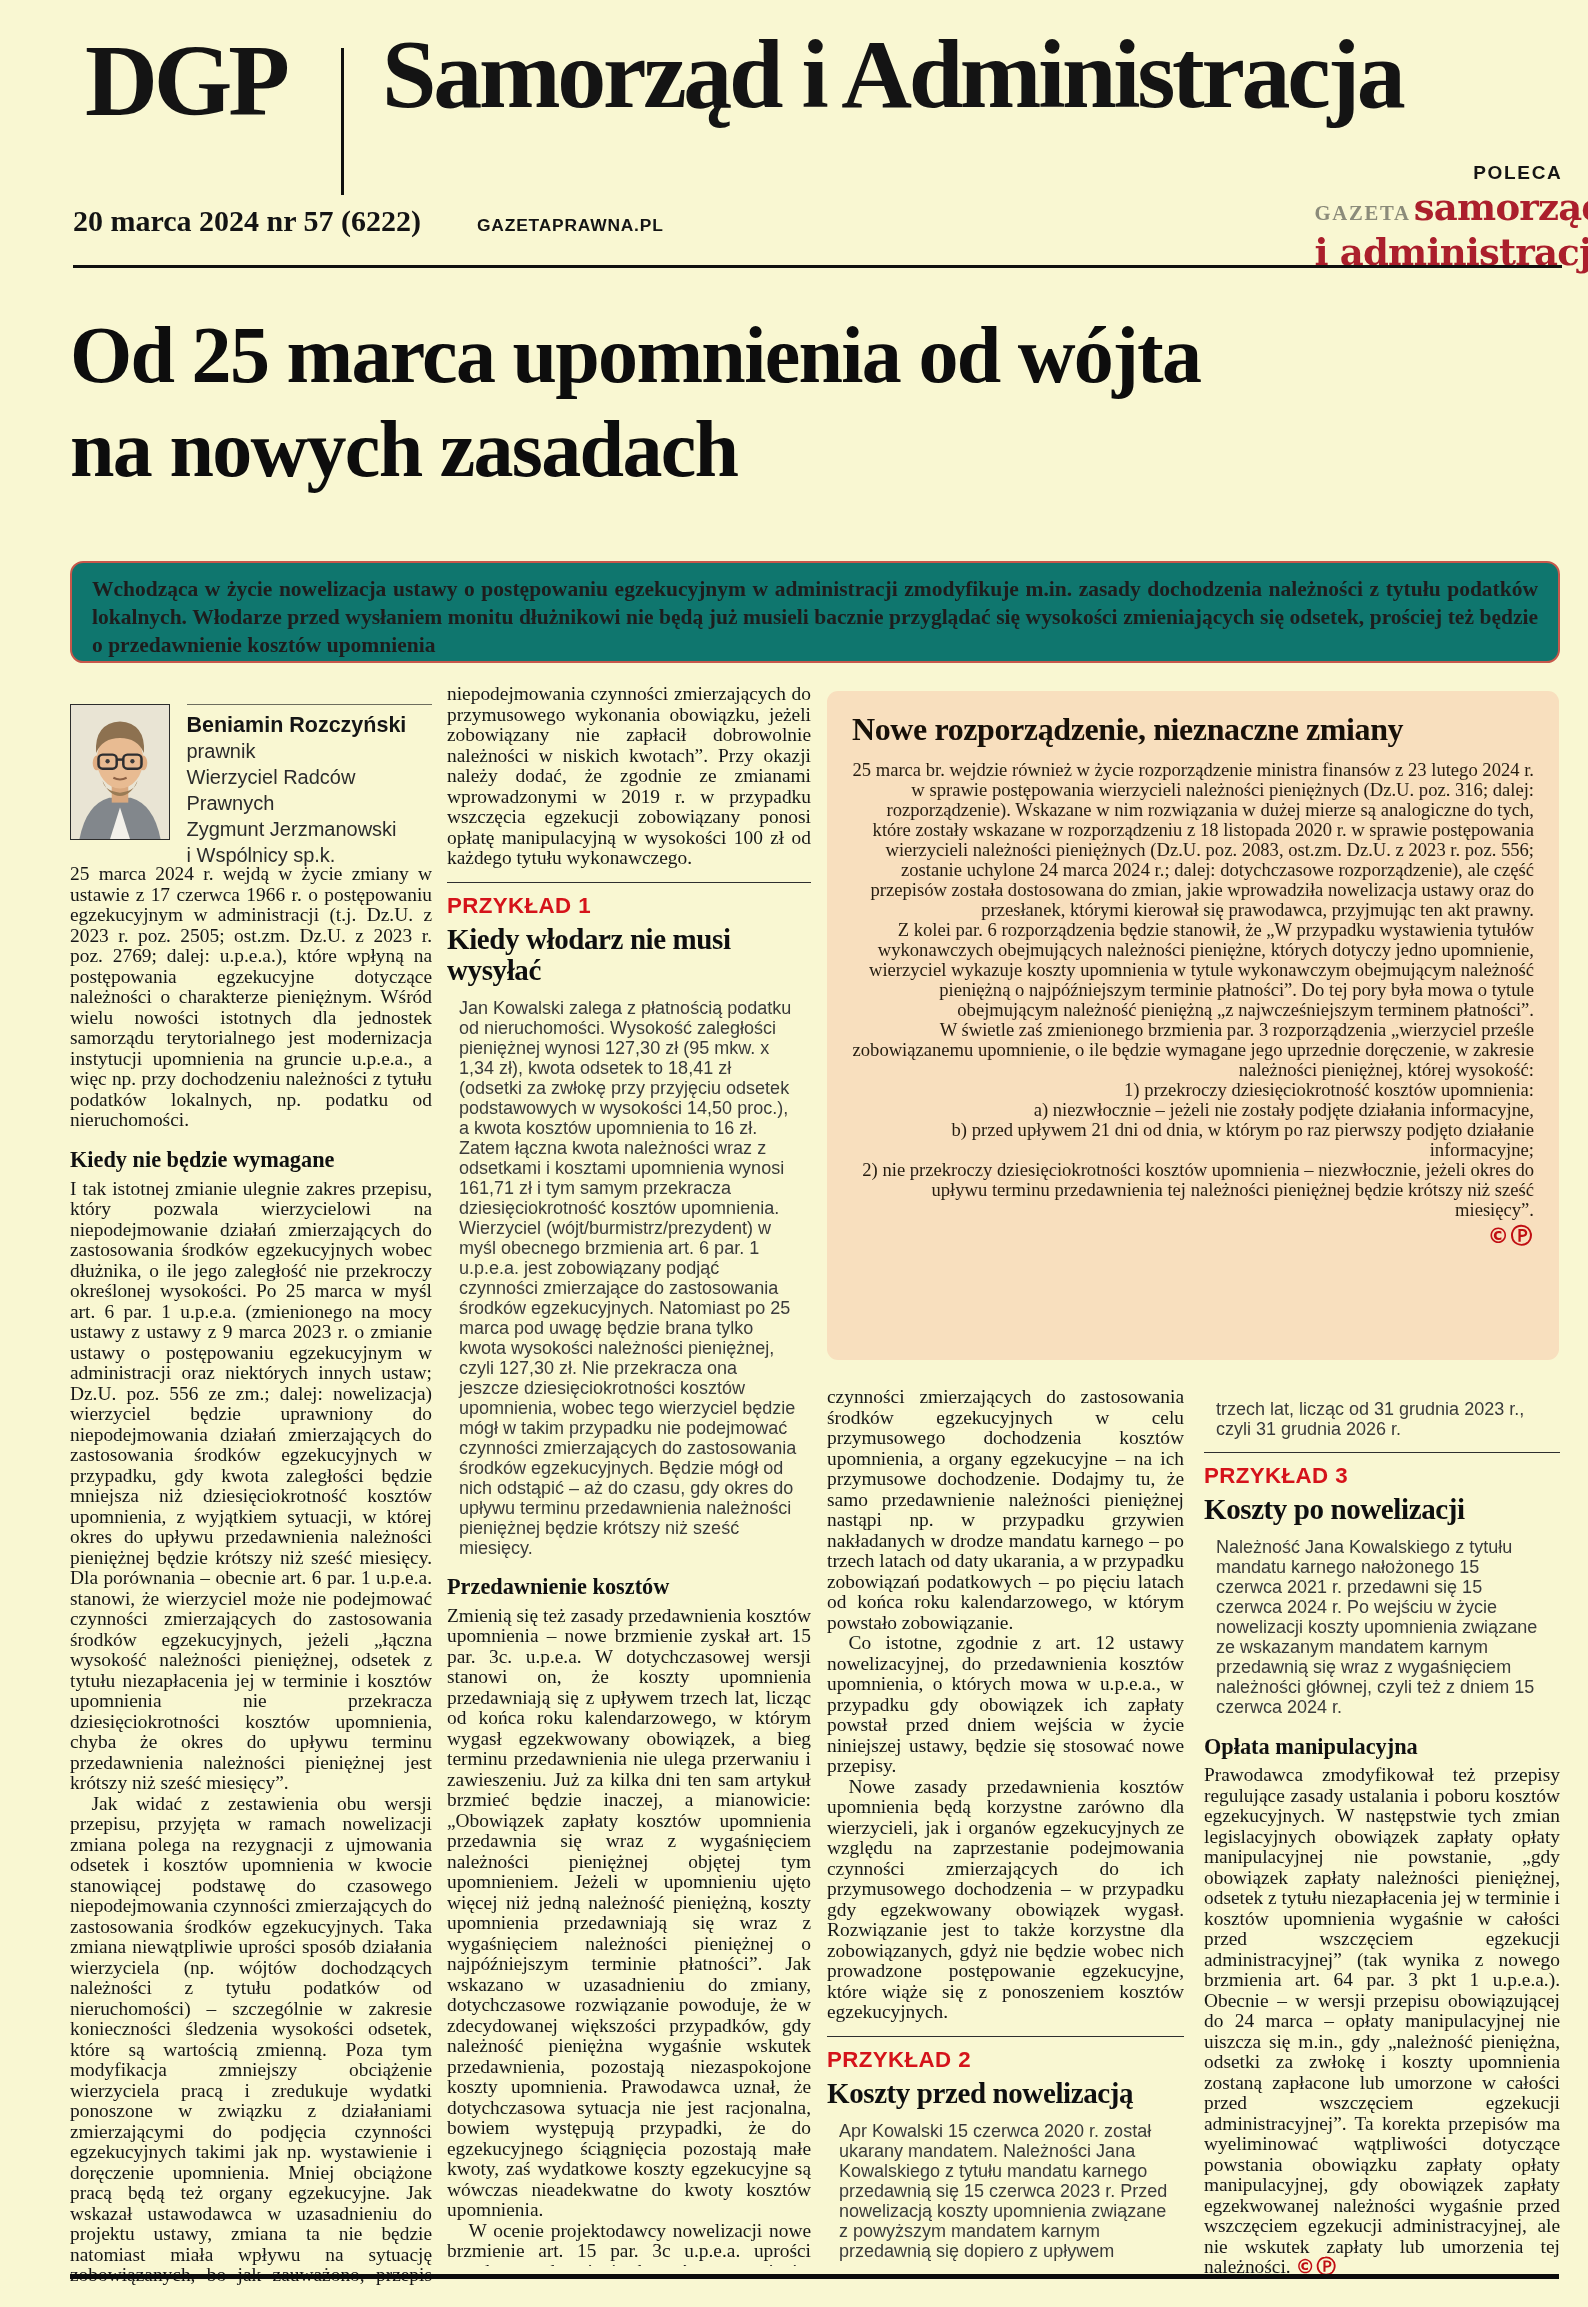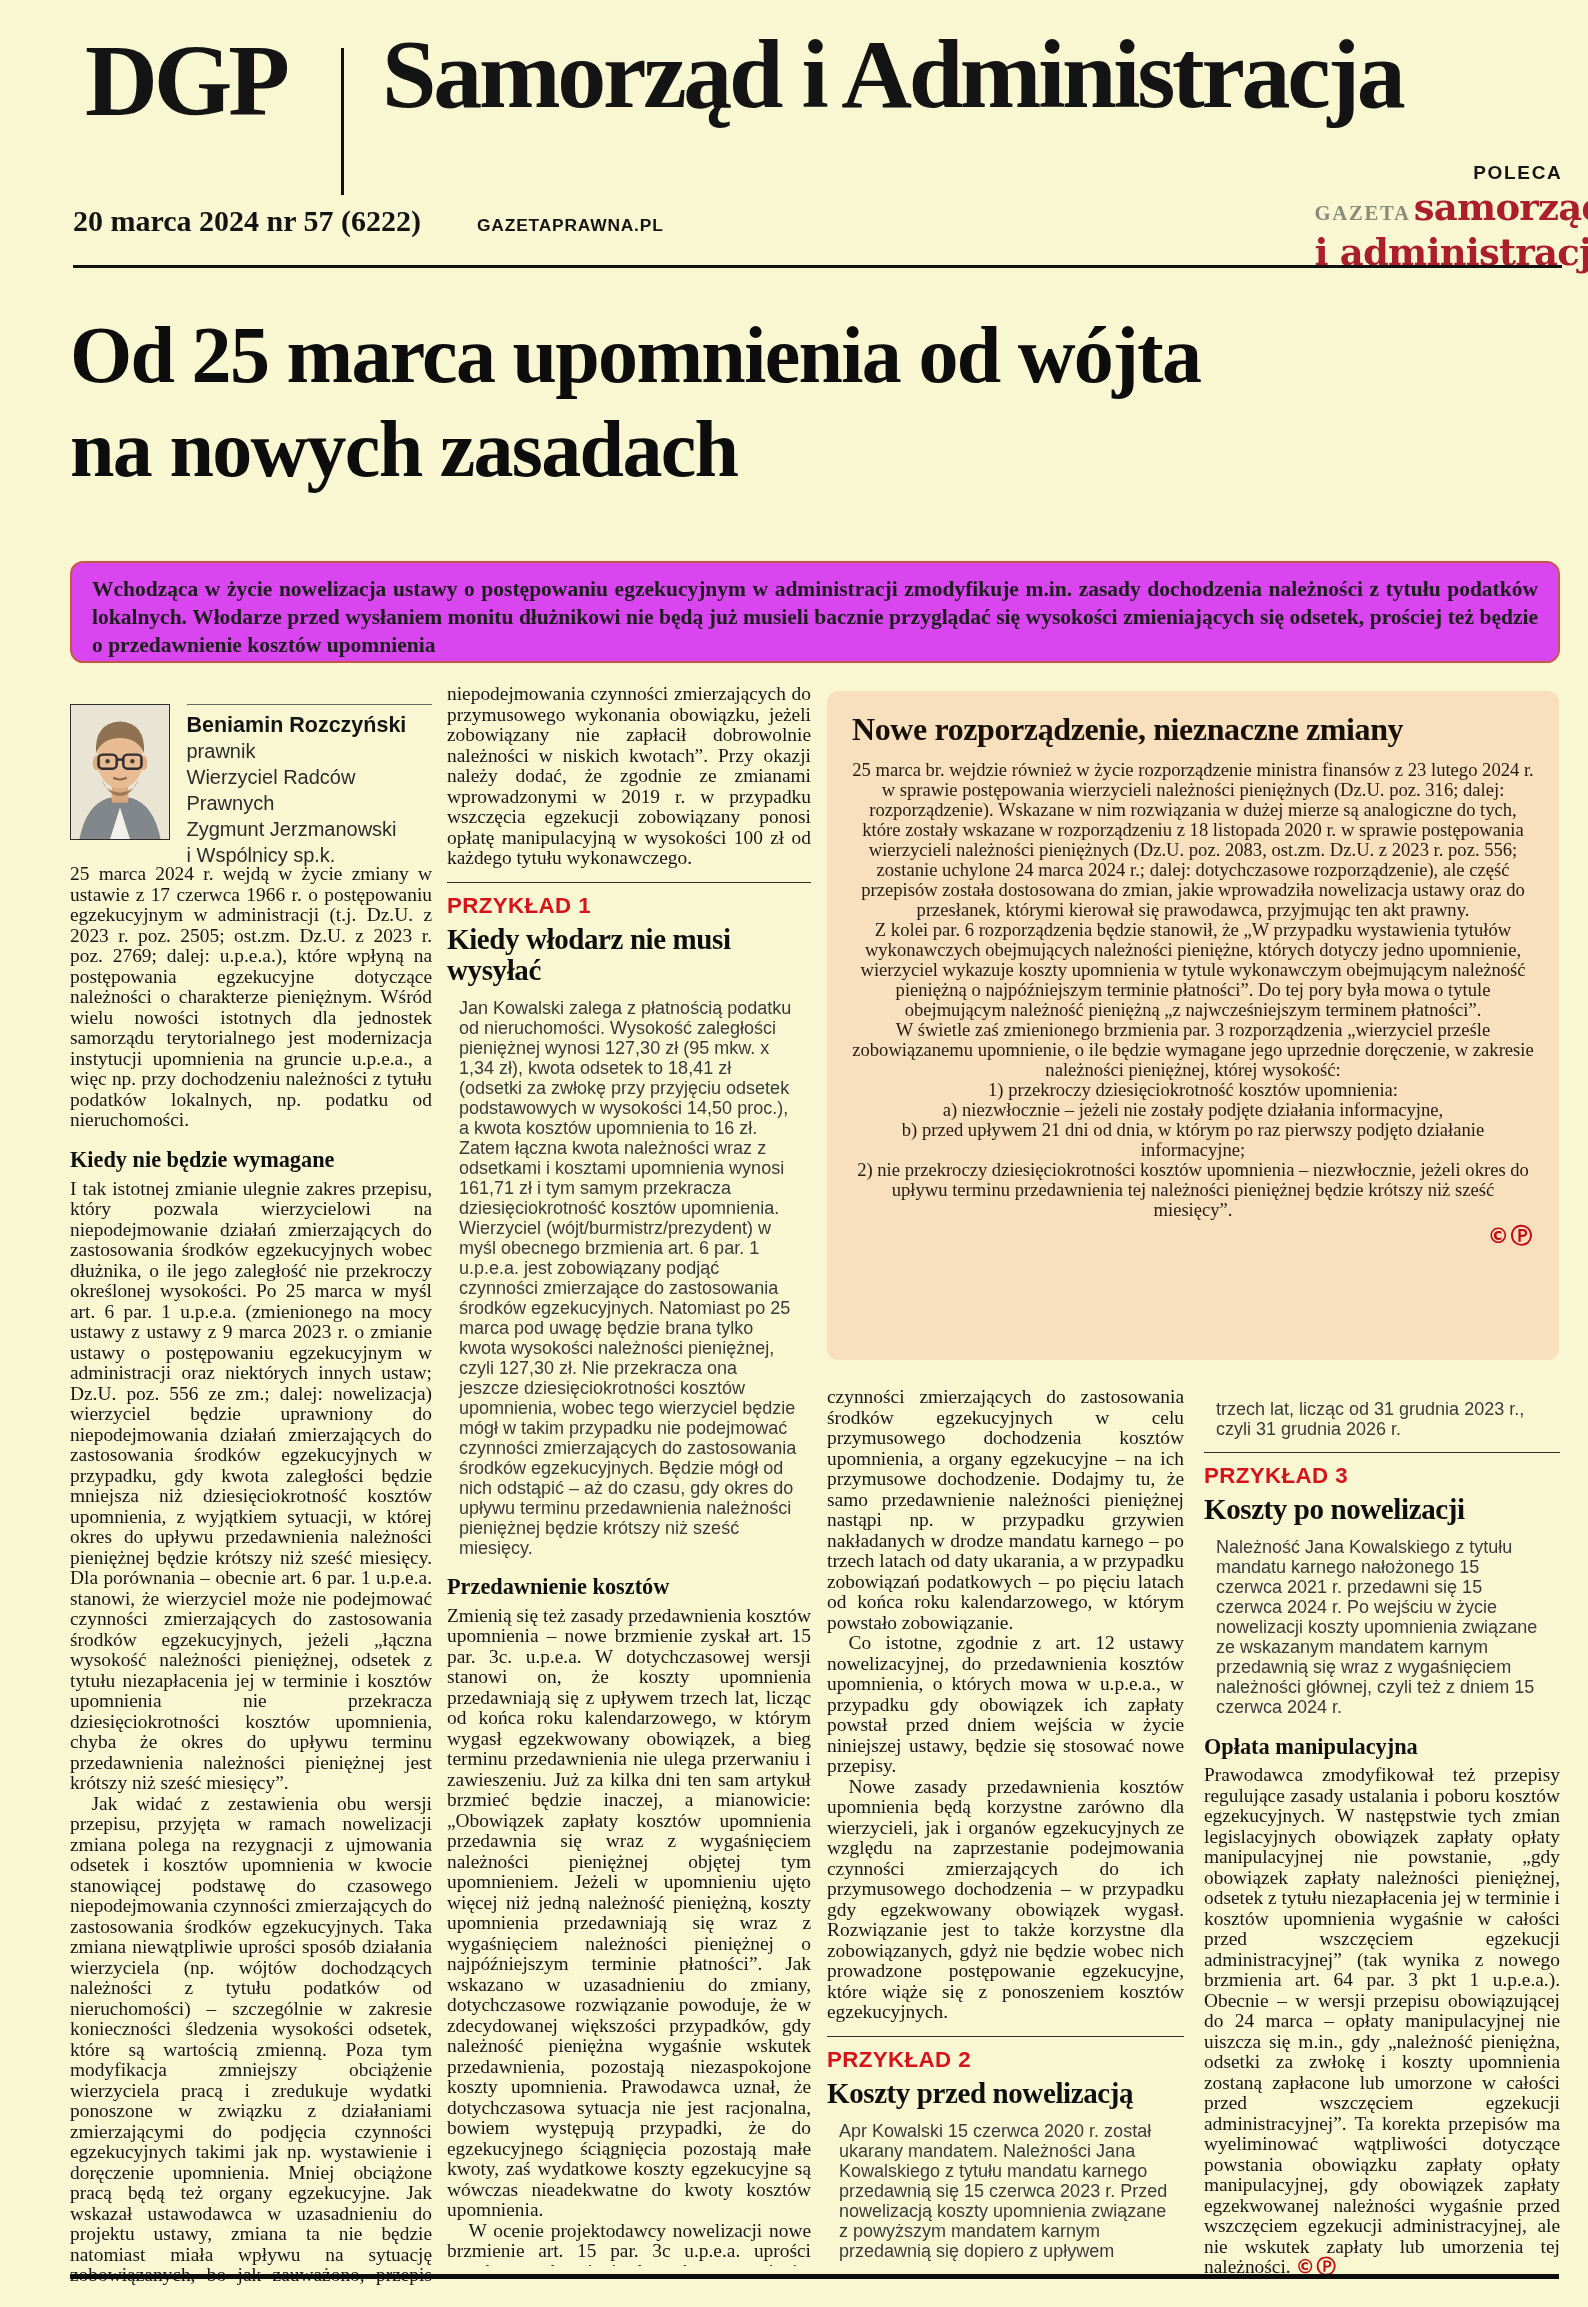--- a/index.html
+++ b/index.html
@@ -42,21 +42,21 @@
   .header-rule{position:absolute;left:73px;top:265px;width:1489px;height:3.3px;background:#101010;}
   
   .headline{
     position:absolute;left:70px;top:308px;width:1489px;margin:0;
     font-family:"Liberation Serif", serif;
     font-size:80px;line-height:94px;font-weight:700;letter-spacing:-1.7px;
     color:#0d0d0d;
   }
   .lead-box{
     position:absolute;left:70px;top:561px;width:1446px;height:73px;
-    border:2.5px solid #c7574b;border-radius:13.2px;background:#d946ef;
+    border:2.5px solid #c7574b;border-radius:13.2px;background:#0f766e;
     padding:12.4px 20px;
     font-size:21.5px;line-height:28px;font-weight:700;color:#1d1d1d;
     text-align:justify;
   }
   
   .col{position:absolute;overflow:hidden;}
   .col1{left:70px;top:704px;width:362px;height:1584px;}
   .col2{left:447px;top:684px;width:364px;height:1582px;}
   .col3{left:827px;top:1387px;width:357px;height:882px;}
   .col4{left:1204px;top:1387px;width:356px;height:887px;}
@@ -94,21 +94,21 @@
   .infobox{
     position:absolute;left:827px;top:691px;width:732px;height:669px;
     background:#f8dfbe;border-radius:11px;box-sizing:border-box;
     padding:20px 25px 13.2px 25px;overflow:hidden;
   }
   .infobox h2{
     margin:0 0 13.2px 0;font-size:32px;line-height:36px;font-weight:700;color:#171008;
     font-family:"Liberation Serif", serif;letter-spacing:-0.4px;
   }
   .infobox p{
-    margin:0;font-size:18.6px;line-height:20px;color:#241c10;text-align:center;
+    margin:0;font-size:18.6px;line-height:20px;color:#241c10;text-align:right;
     font-family:"Liberation Serif", serif;
   }
   .copyright{
     text-align:right;color:#c00d12;font-weight:700;font-size:21.5px;line-height:25px;
     font-family:"DejaVu Sans", sans-serif;letter-spacing:1.7px;margin-top:3.3px;
   }
   .copyright-inline{color:#c00d12;font-weight:700;font-family:"DejaVu Sans", sans-serif;letter-spacing:1.7px;}
   .bottom-rule{position:absolute;left:70px;top:2274px;width:1489px;height:5px;background:#0c0c0c;}
 </style>
 </head>

